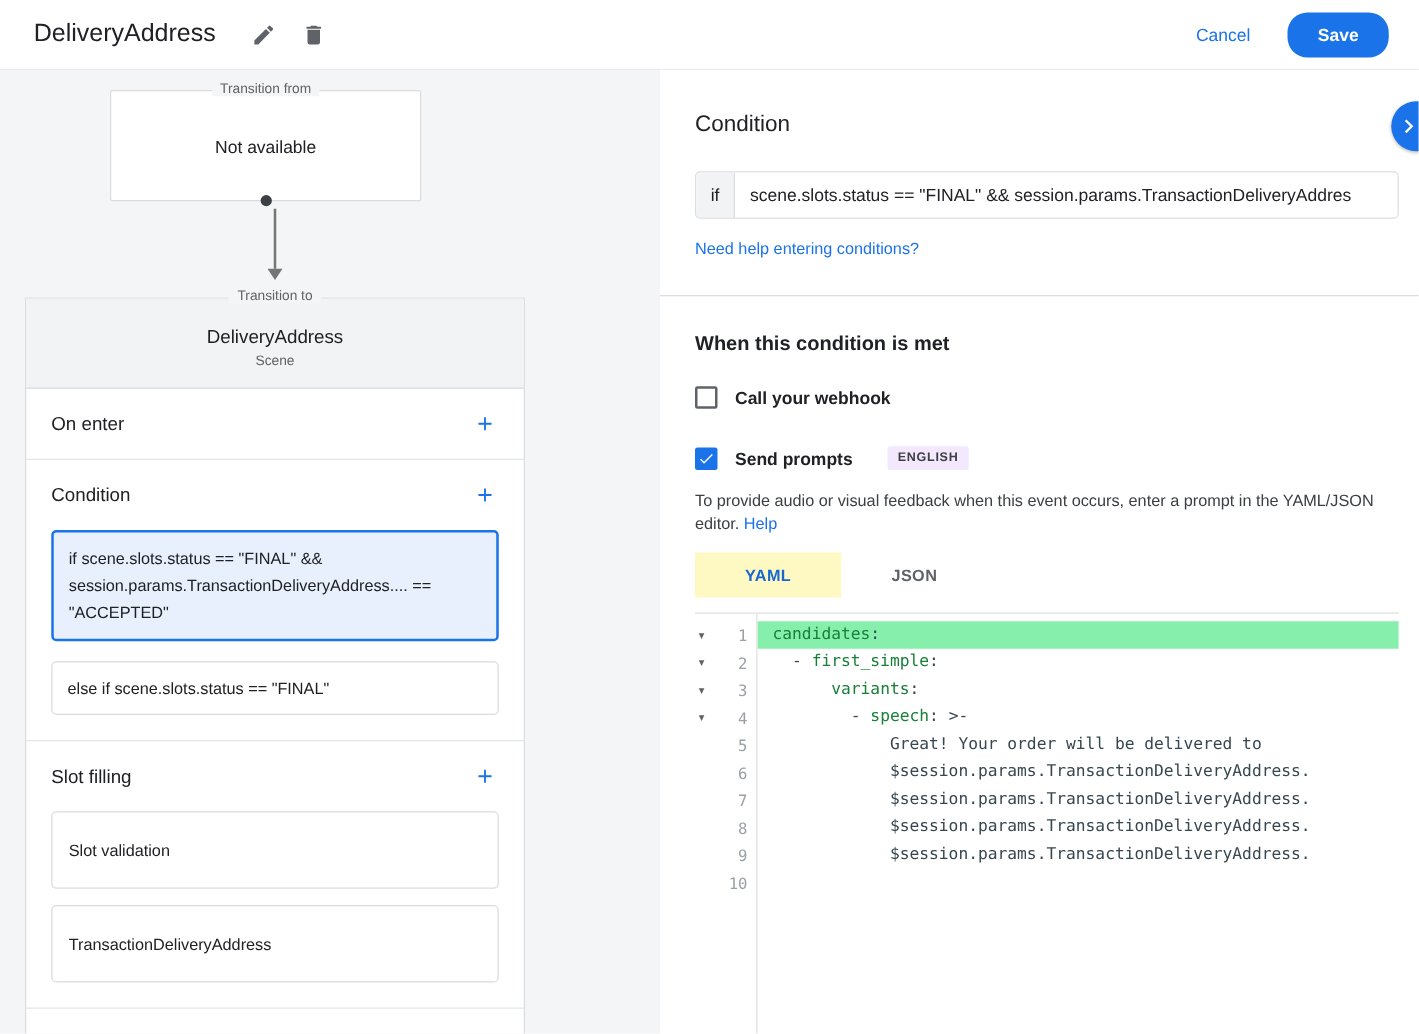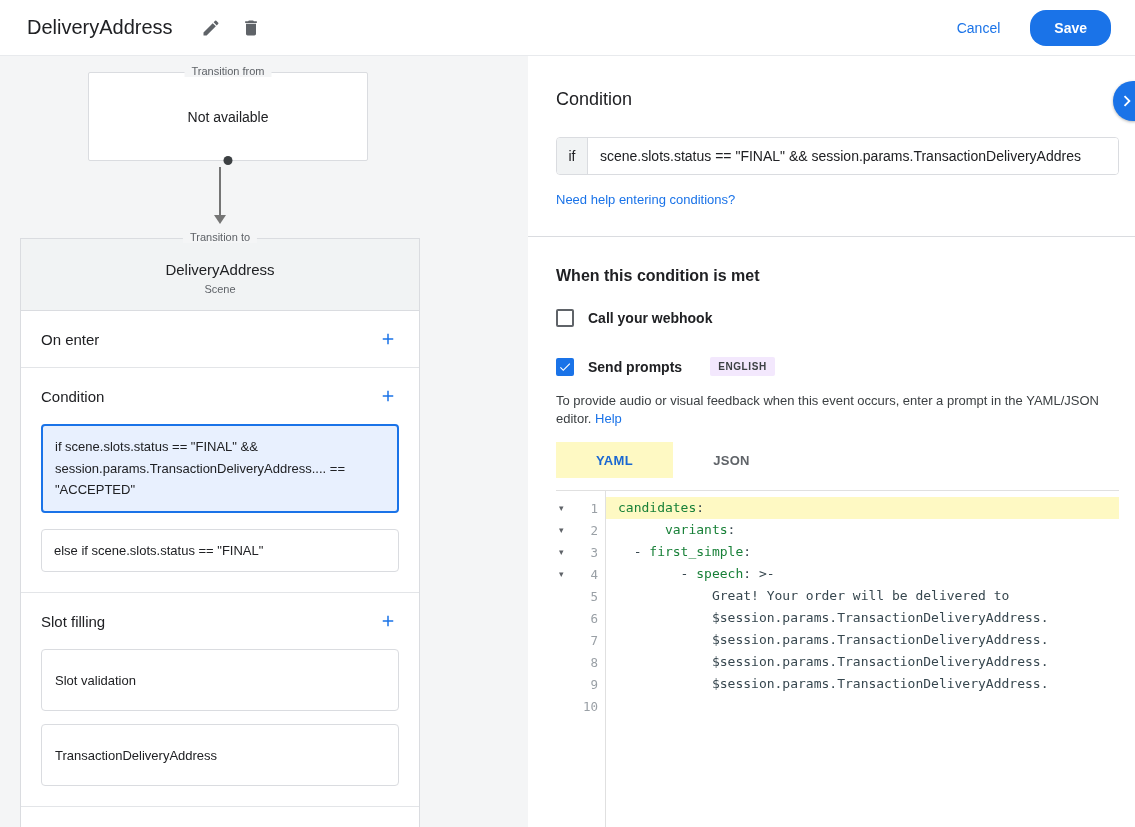--- a/index.html
+++ b/index.html
@@ -27,21 +27,21 @@
 
   
   .body{flex:1;display:flex;min-height:0;}
   .left{
     width:528px;flex:0 0 528px;background:#f4f5f6;position:relative;overflow:hidden;
   }
   .right{flex:1;position:relative;overflow:hidden;padding:0 0 0 28px;box-sizing:border-box;background:#fff;}
 
   
   .from-box{
-    position:relative;margin:16px 0 0 88px;width:280px;height:89px;box-sizing:border-box;
+    position:relative;margin:16px 0 0 88px;width:249px;height:89px;box-sizing:border-box;
     background:#fff;border:1px solid #dadce0;border-radius:2px;
     display:flex;align-items:center;justify-content:center;cursor:pointer;
   }
   .box-label{
     position:absolute;top:-8px;left:50%;transform:translateX(-50%);
     background:#f4f5f6;padding:0 7px;font-size:11px;color:#5f6368;white-space:nowrap;
   }
   .from-value{font-size:14px;color:#202124;}
   .dot{
     position:absolute;bottom:-5px;left:50%;transform:translateX(-50%);
@@ -140,21 +140,21 @@
   .fold{width:16px;padding-left:3px;font-size:9px;color:#5f6368;cursor:pointer;line-height:1;}
   .num{
     flex:1;text-align:right;padding-right:7px;
     font-family:"DejaVu Sans Mono",monospace;font-size:12.5px;color:#9aa0a6;
   }
   .code{flex:1;padding-top:6px;overflow:hidden;}
   .c-row{
     height:22px;line-height:22px;padding-left:12px;white-space:pre;
     font-family:"DejaVu Sans Mono",monospace;font-size:13px;
   }
-  .c-row.hl{background:#fef9c3;}
+  .c-row.hl{background:#86efac;}
   .tok-key{color:#188038;}
   .tok-plain{color:#37474f;}
 </style>
 </head>
 <body>
 
 <div class="app">
 
   <header class="topbar">
     <span class="page-title">DeliveryAddress</span>
@@ -336,22 +336,22 @@
               <span class="fold"></span>
               <span class="num">9</span>
             </div>
             <div class="g-row">
               <span class="fold"></span>
               <span class="num">10</span>
             </div>
           </div>
         <div class="code">
             <div class="c-row hl"><span class="tok-key">candidates</span><span class="tok-plain">:</span></div>
+            <div class="c-row"><span class="tok-plain">  - </span><span class="tok-key">first_simple</span><span class="tok-plain">:</span></div>
             <div class="c-row"><span class="tok-plain">      </span><span class="tok-key">variants</span><span class="tok-plain">:</span></div>
-            <div class="c-row"><span class="tok-plain">  - </span><span class="tok-key">first_simple</span><span class="tok-plain">:</span></div>
             <div class="c-row"><span class="tok-plain">        - </span><span class="tok-key">speech</span><span class="tok-plain">: &gt;-</span></div>
             <div class="c-row"><span class="tok-plain">            Great! Your order will be delivered to</span></div>
             <div class="c-row"><span class="tok-plain">            $session.params.TransactionDeliveryAddress.</span></div>
             <div class="c-row"><span class="tok-plain">            $session.params.TransactionDeliveryAddress.</span></div>
             <div class="c-row"><span class="tok-plain">            $session.params.TransactionDeliveryAddress.</span></div>
             <div class="c-row"><span class="tok-plain">            $session.params.TransactionDeliveryAddress.</span></div>
             <div class="c-row"></div>
           </div>
       </div>
 

